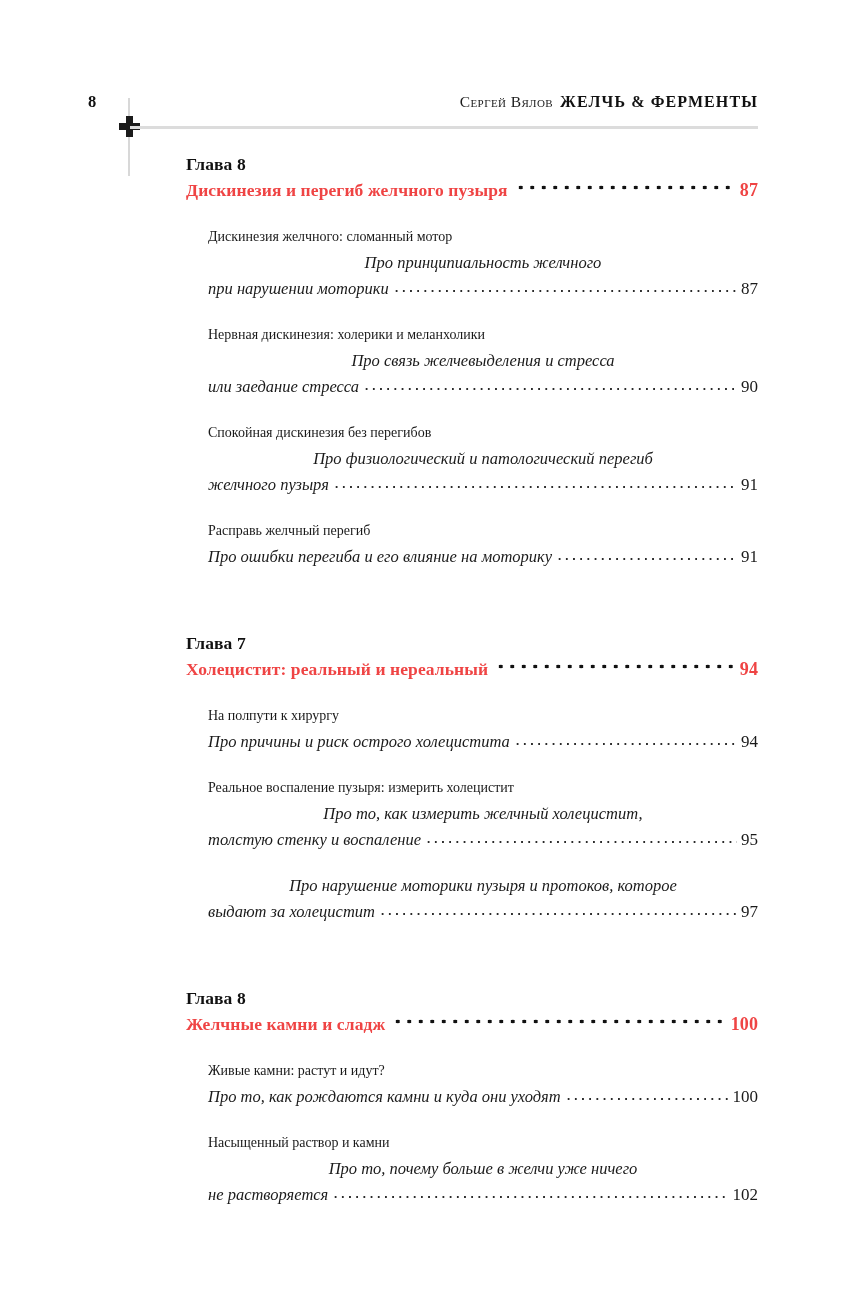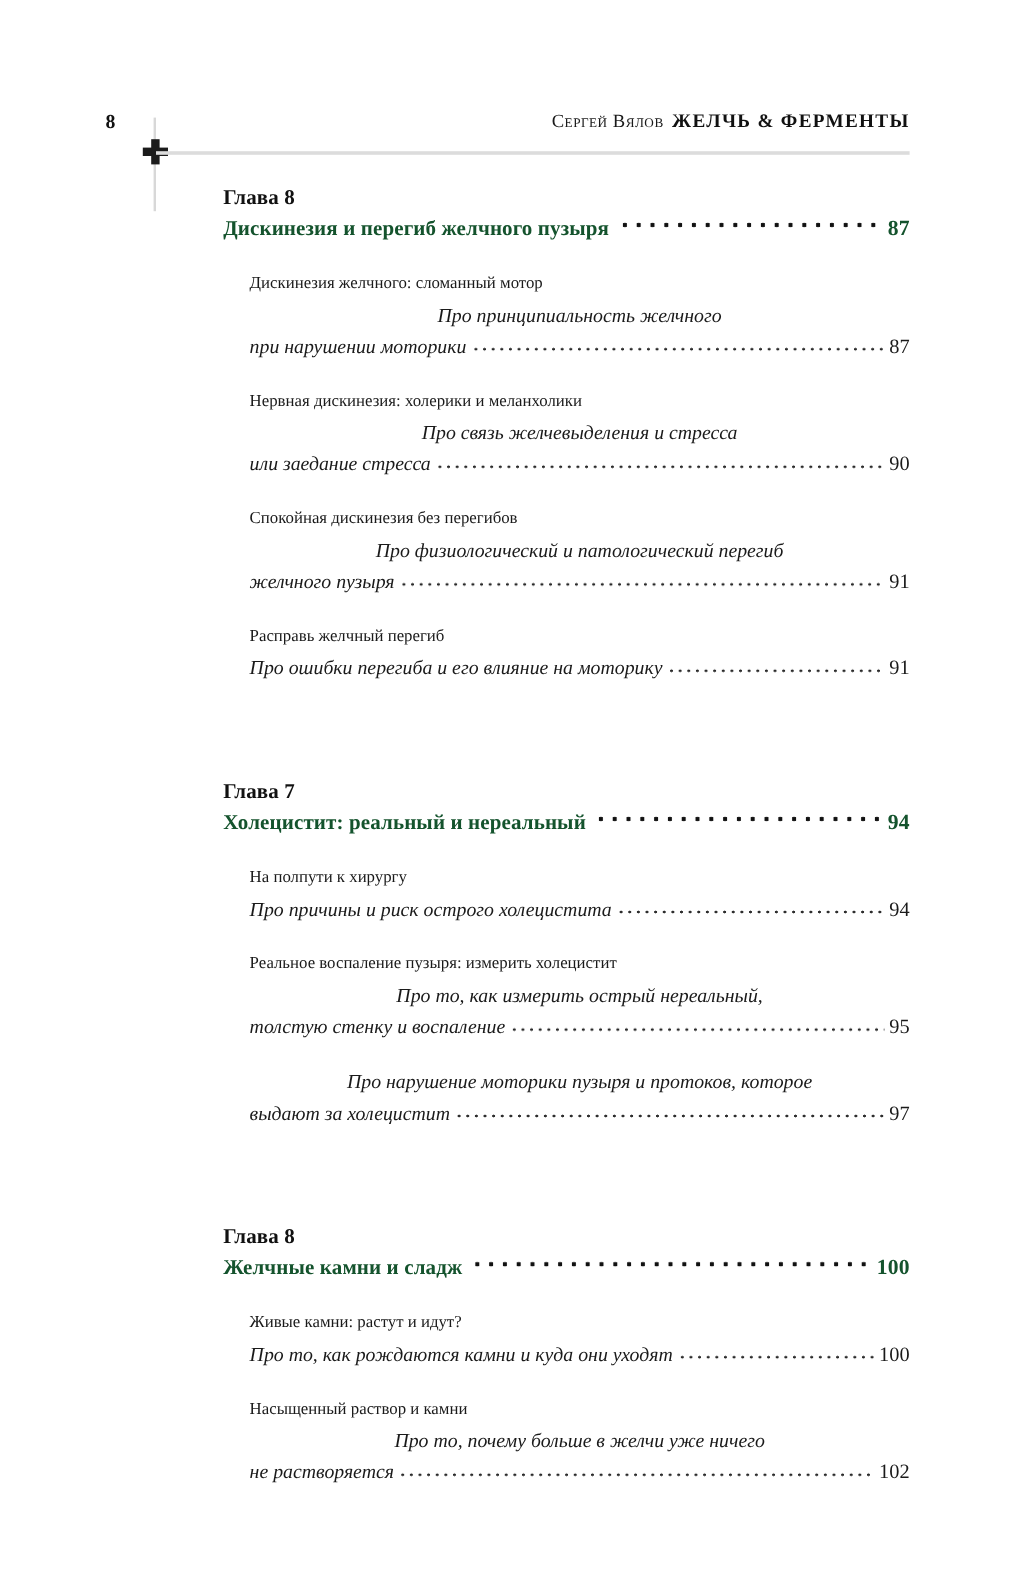--- a/index.html
+++ b/index.html
@@ -106,21 +106,21 @@
 
   
   .toc {
     position: absolute;
     left: 186px;
     top: 152px;
     width: 572px;
   }
 
   .chapter-block { margin-bottom: 0; }
-  .chapter-block + .chapter-block { margin-top: 77px; }
+  .chapter-block + .chapter-block { margin-top: 61px; }
 
   .chapter-label {
     font-size: 17.5px;
     font-weight: bold;
     line-height: 25px;
     color: #111111;
     letter-spacing: 0.1px;
   }
 
   
@@ -136,21 +136,21 @@
     align-self: flex-end;
     margin: 0 3px 0 4px;
   }
   .leader-row .lr-page { flex: 0 0 auto; white-space: pre; }
 
   
   .chapter-title {
     font-size: 17.5px;
     font-weight: bold;
     line-height: 26px;
-    color: #14532d;
+    color: #ef4444;
     letter-spacing: 0.1px;
   }
   .chapter-title .lr-fill {
     height: 21px;
     background-image: radial-gradient(circle, #111111 1.85px, rgba(0,0,0,0) 2.1px);
     background-size: 11.5px 21px;
     background-position: left bottom 5px;
     background-repeat: repeat-x;
     margin-left: 7px;
     margin-right: 5px;
@@ -265,21 +265,21 @@
           <div class="entry">
             <div class="entry-title">На полпути к хирургу</div>
             <div class="entry-sub leader-row">
               <span class="lr-text">Про причины и риск острого холецистита</span>
               <span class="lr-fill"></span>
               <span class="lr-page">94</span>
             </div>
           </div>
           <div class="entry">
             <div class="entry-title">Реальное воспаление пузыря: измерить холецистит</div>
-            <div class="entry-sub sub-line">Про то, как измерить острый нереальный,</div>
+            <div class="entry-sub sub-line">Про то, как измерить желчный холецистит,</div>
             <div class="entry-sub leader-row">
               <span class="lr-text">толстую стенку и воспаление</span>
               <span class="lr-fill"></span>
               <span class="lr-page">95</span>
             </div>
           </div>
           <div class="entry">
             <div class="entry-sub sub-line">Про нарушение моторики пузыря и протоков, которое</div>
             <div class="entry-sub leader-row">
               <span class="lr-text">выдают за холецистит</span>

